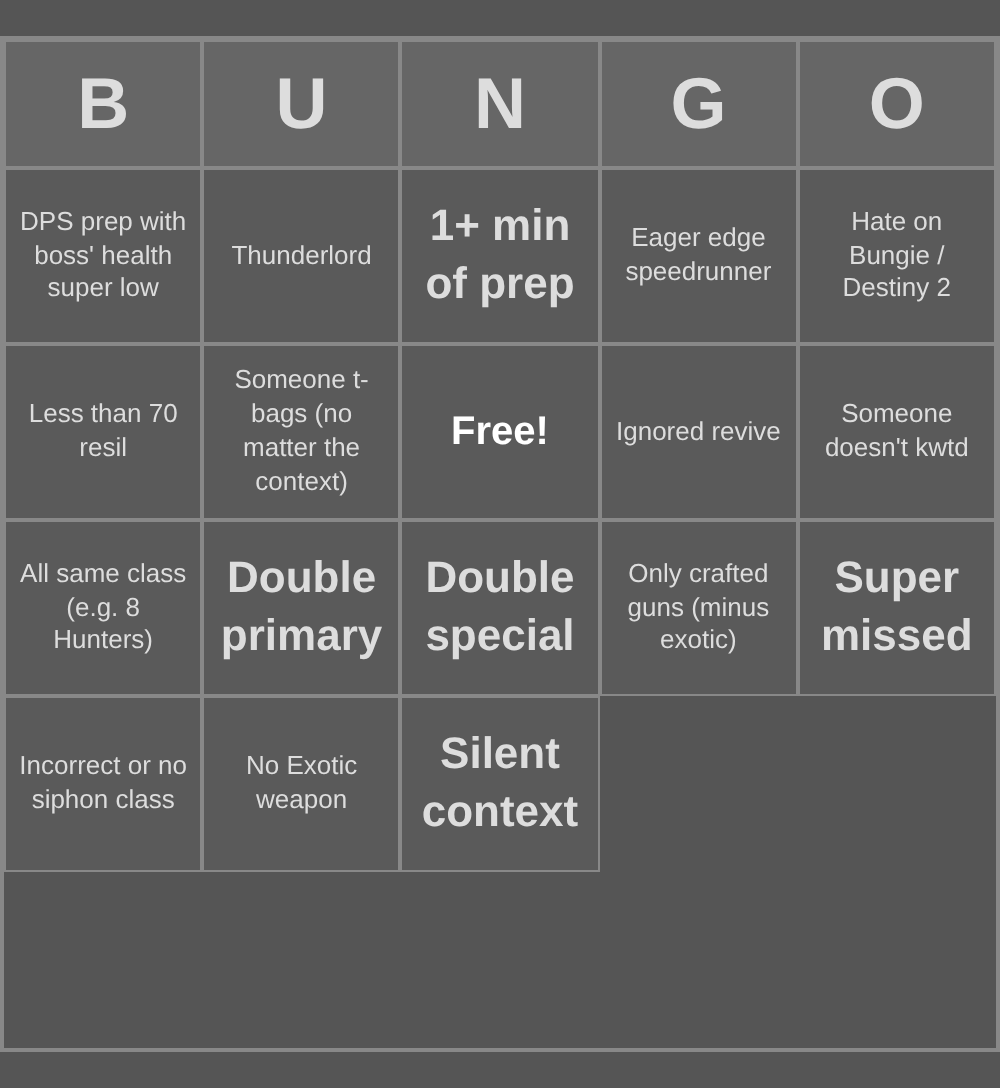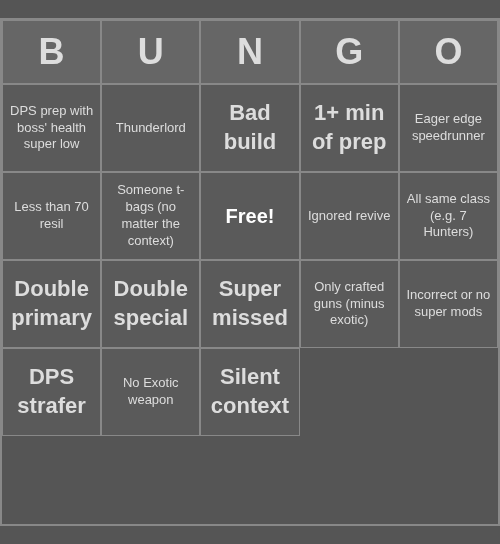--- a/index.html
+++ b/index.html
@@ -69,65 +69,65 @@
     <div class="bingo-header-cell">O</div>
   </div>
   <div class="bingo-grid">
 
     <div class="bingo-cell">
         <span>DPS prep with boss' health super low</span>
       </div>
     <div class="bingo-cell">
         <span>Thunderlord</span>
       </div>
-    <div class="bingo-cell large-text">
-        <span>Bad build</span>
-      </div>
 
     <div class="bingo-cell large-text">
         <span>1+ min of prep</span>
       </div>
     <div class="bingo-cell">
         <span>Eager edge speedrunner</span>
+      </div>
+    <div class="bingo-cell">
+        <span>Hate on Bungie / Destiny 2</span>
       </div>
     <div class="bingo-cell">
         <span>Less than 70 resil</span>
       </div>
 
     <div class="bingo-cell">
         <span>Someone t-bags (no matter the context)</span>
       </div>
     <div class="bingo-cell free">
         <span>Free!</span>
       </div>
     <div class="bingo-cell">
         <span>Ignored revive</span>
       </div>
+    <div class="bingo-cell">
+        <span>Someone doesn't kwtd</span>
+      </div>
 
     <div class="bingo-cell">
-        <span>All same class (e.g. 7 Hunters)</span>
+        <span>All same class (e.g. 8 Hunters)</span>
       </div>
     <div class="bingo-cell large-text">
         <span>Double primary</span>
       </div>
     <div class="bingo-cell large-text">
         <span>Double special</span>
       </div>
+    <div class="bingo-cell">
+        <span>Only crafted guns (minus exotic)</span>
+      </div>
+
     <div class="bingo-cell large-text">
         <span>Super missed</span>
       </div>
-
     <div class="bingo-cell">
-        <span>Only crafted guns (minus exotic)</span>
-      </div>
-    <div class="bingo-cell">
-        <span>Incorrect or no super mods</span>
-      </div>
-    <div class="bingo-cell large-text">
-        <span>DPS strafer</span>
+        <span>Incorrect or no siphon class</span>
       </div>
     <div class="bingo-cell">
         <span>No Exotic weapon</span>
       </div>
     <div class="bingo-cell large-text">
         <span>Silent context</span>
       </div>
   </div>
 </div>
 

